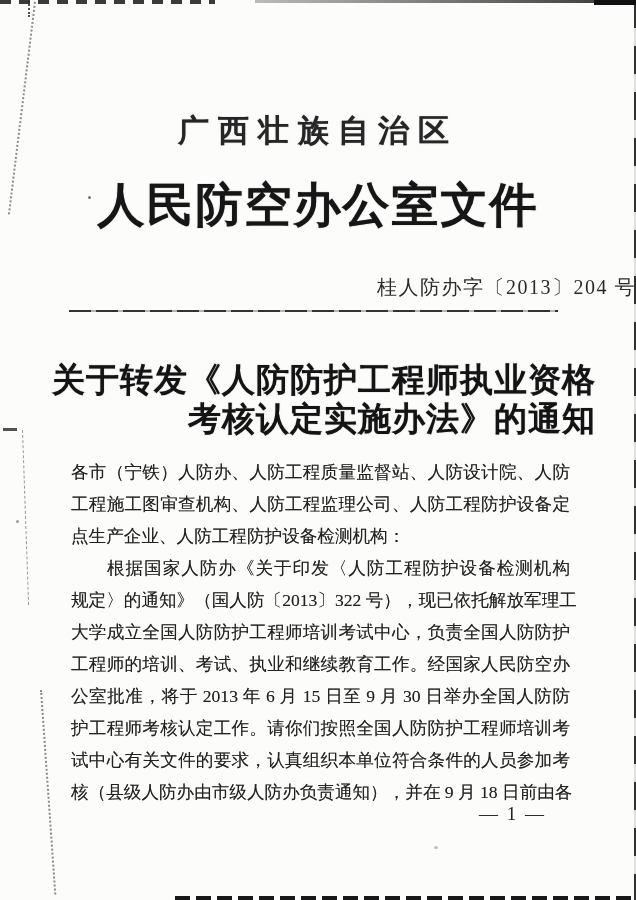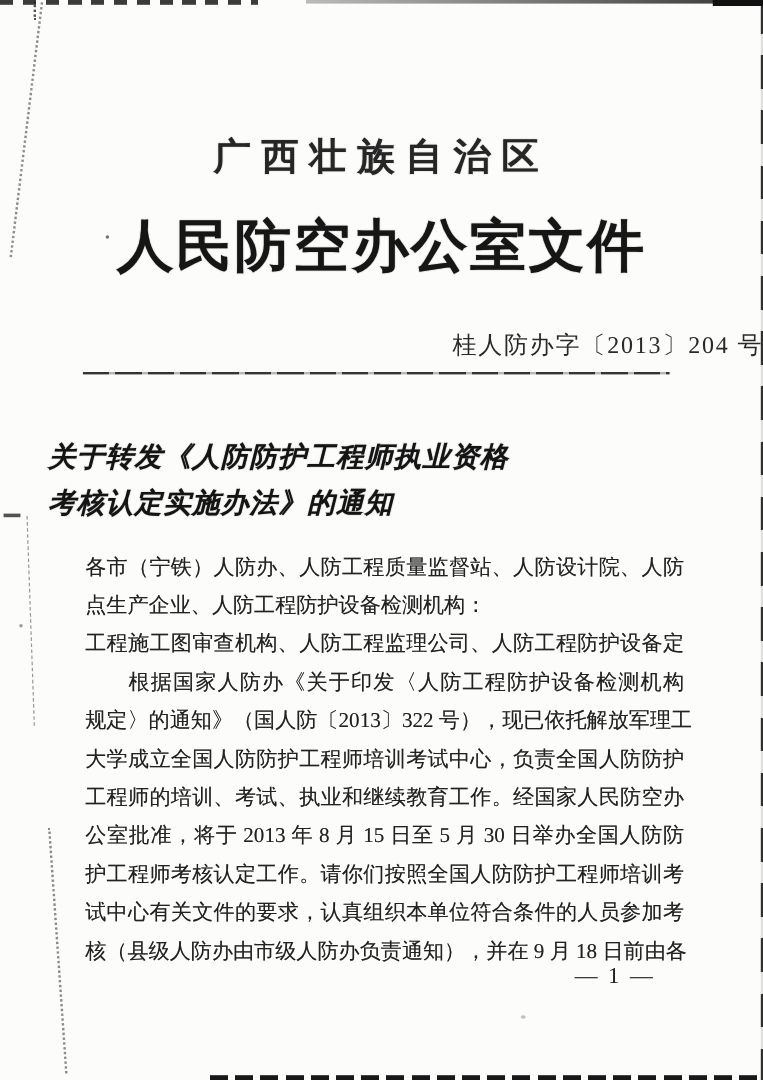--- a/index.html
+++ b/index.html
@@ -35,26 +35,25 @@
     color:#2a2a2a;
   }
   .rule{
     position:absolute;top:310px;left:69px;width:489px;height:2px;
     background:repeating-linear-gradient(90deg,
       #343434 0 22px, rgba(52,52,52,.35) 22px 27px);
   }
   
   .doc-title{
     position:absolute;top:361px;left:40px;right:40px;
-    text-align:left;
-    font-size:23px;font-weight:700;
+    text-align:right;
+    font-size:33px;font-weight:700;
     line-height:39px;letter-spacing:1px;
     color:#141414;
     text-shadow:0 0 1px rgba(0,0,0,.5);
-    font-style:italic;
   }
   
   .body-block{
     position:absolute;top:456px;left:71px;width:499px;
     font-size:17.6px;line-height:32px;
     color:#222;
   }
   .body-line{
     height:32px;white-space:nowrap;
     text-align:justify;text-align-last:justify;
@@ -132,27 +131,27 @@
 
   <div class="rule"></div>
 
   <div class="doc-title">
     <div>关于转发《人防防护工程师执业资格</div>
     <div>考核认定实施办法》的通知</div>
   </div>
 
   <div class="body-block">
     <div class="body-line">各市（宁铁）人防办、人防工程质量监督站、人防设计院、人防</div>
+    <div class="body-line">工程施工图审查机构、人防工程监理公司、人防工程防护设备定</div>
     <div class="body-line short">点生产企业、人防工程防护设备检测机构：</div>
-    <div class="body-line">工程施工图审查机构、人防工程监理公司、人防工程防护设备定</div>
     <div class="body-line indent">根据国家人防办《关于印发〈人防工程防护设备检测机构</div>
     <div class="body-line">规定〉的通知》（国人防〔2013〕322 号），现已依托解放军理工</div>
     <div class="body-line">大学成立全国人防防护工程师培训考试中心，负责全国人防防护</div>
     <div class="body-line">工程师的培训、考试、执业和继续教育工作。经国家人民防空办</div>
-    <div class="body-line">公室批准，将于 2013 年 8 月 15 日至 5 月 30 日举办全国人防防</div>
+    <div class="body-line">公室批准，将于 2013 年 6 月 15 日至 9 月 30 日举办全国人防防</div>
     <div class="body-line">护工程师考核认定工作。请你们按照全国人防防护工程师培训考</div>
     <div class="body-line">试中心有关文件的要求，认真组织本单位符合条件的人员参加考</div>
     <div class="body-line">核（县级人防办由市级人防办负责通知），并在 9 月 18 日前由各</div>
   </div>
 
   <div class="page-num">— 1 —</div>
 
 </div>
 
 </body></html>

